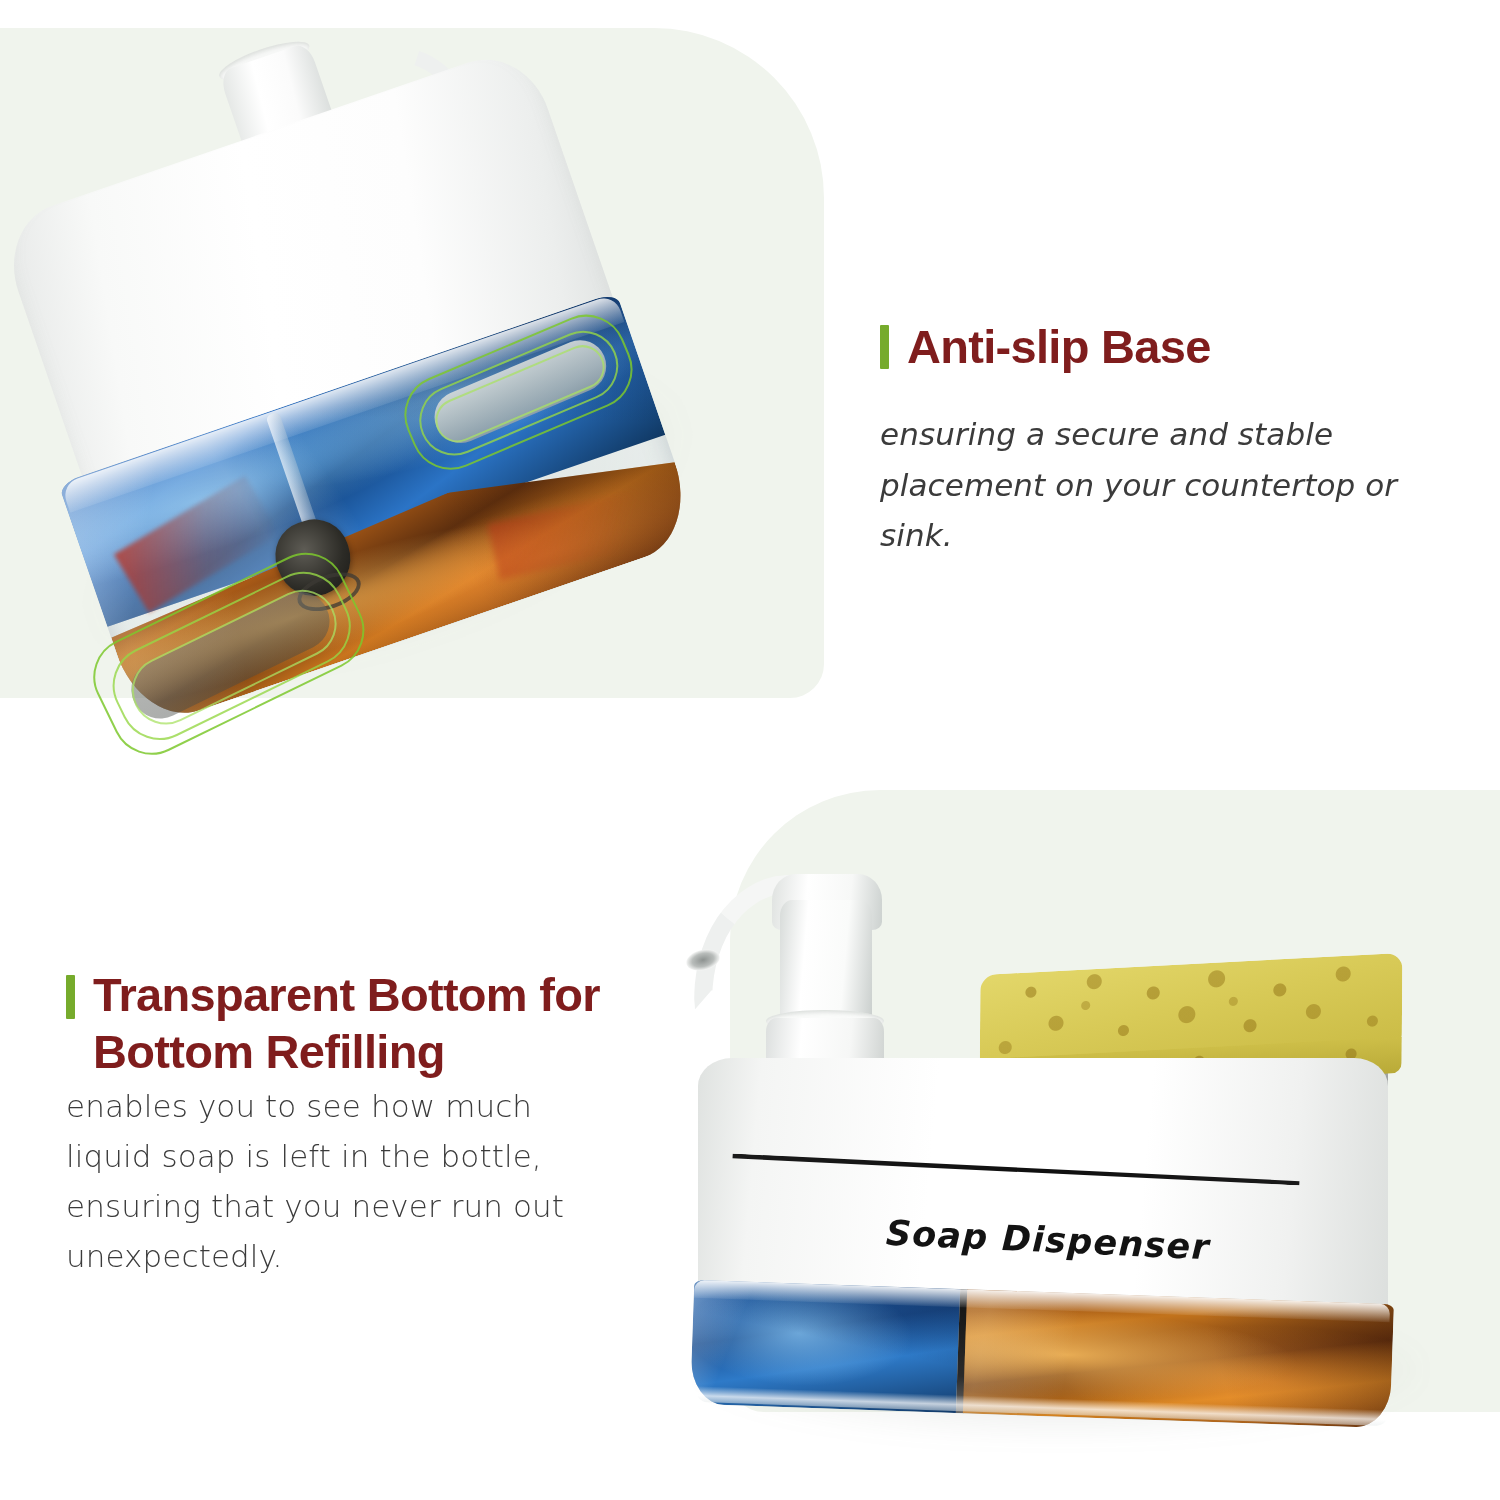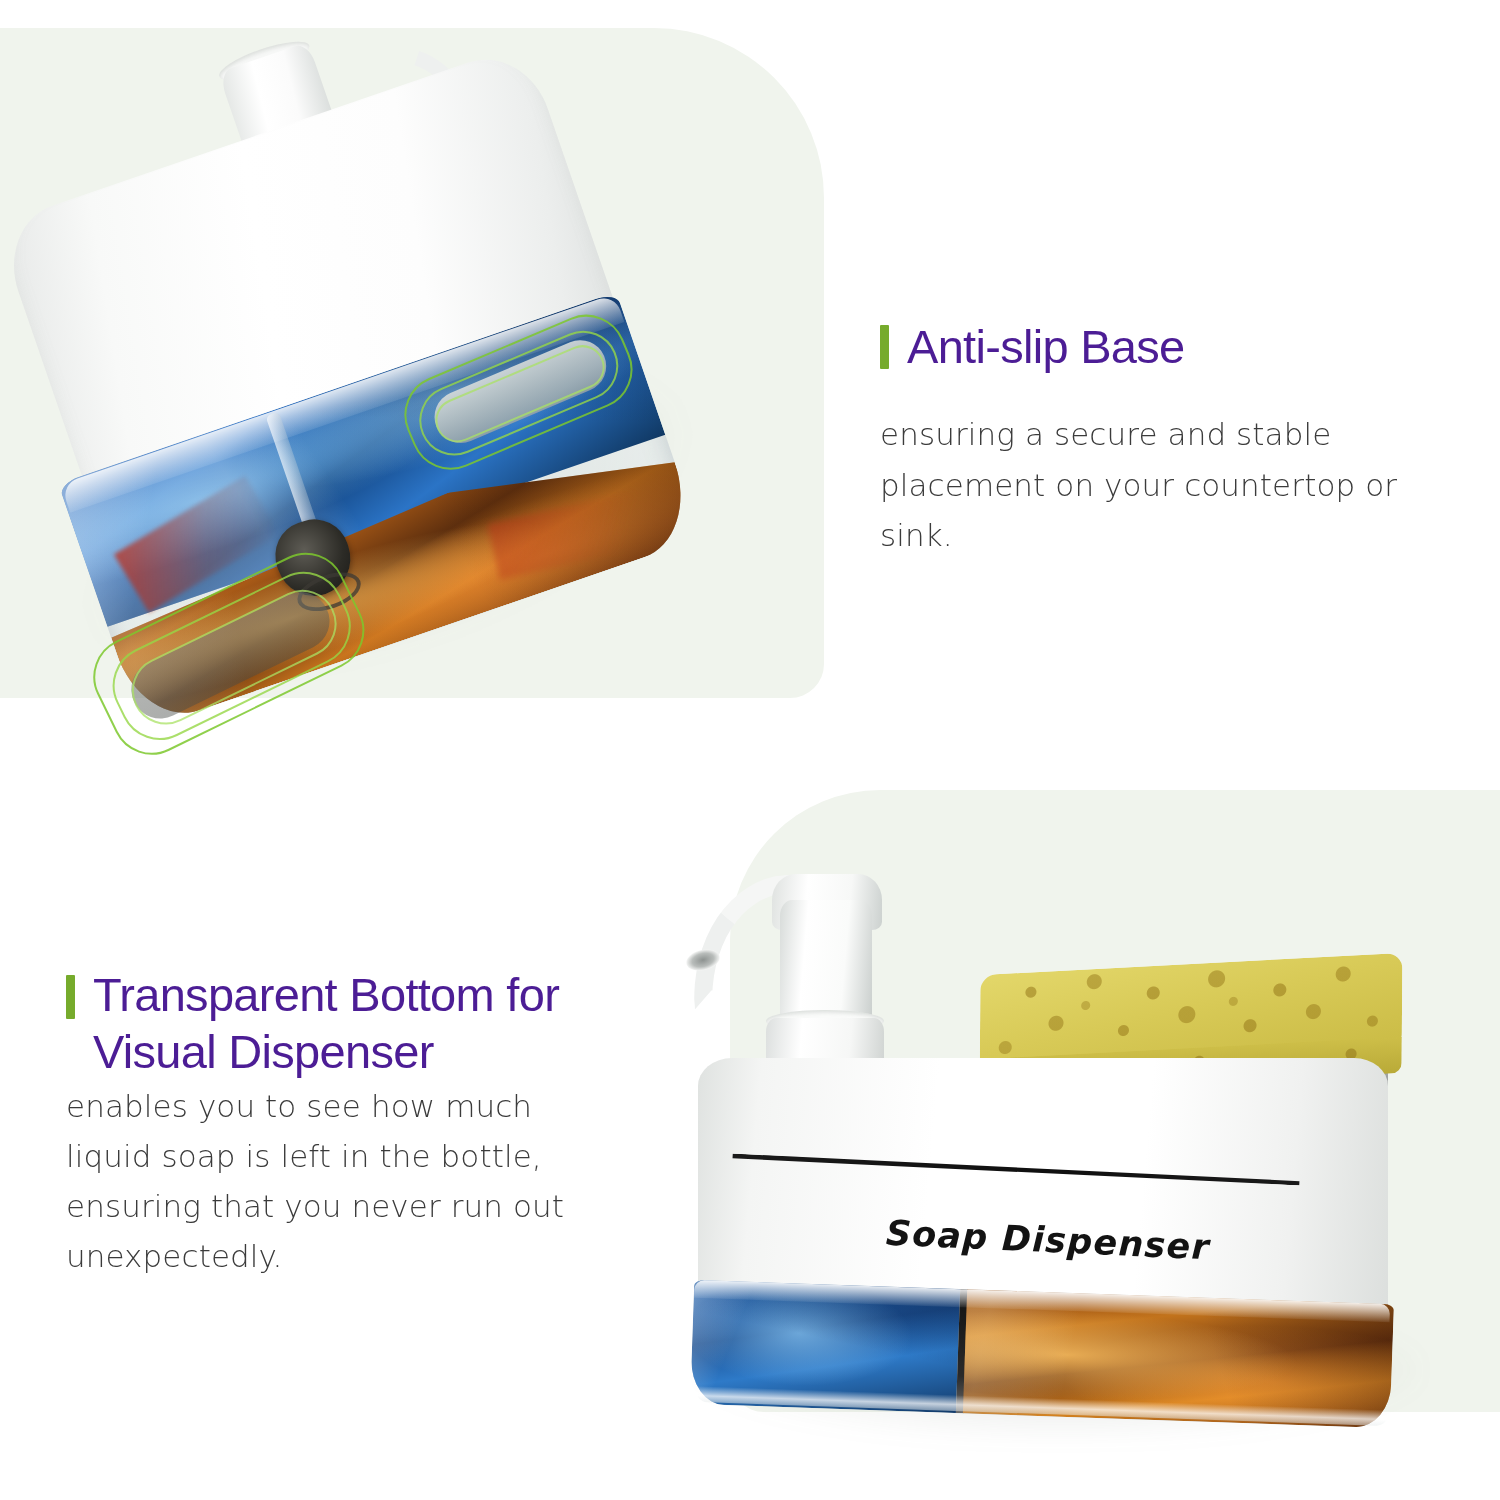--- a/index.html
+++ b/index.html
@@ -57,37 +57,37 @@
     width: 9px;
     background: #76ab2c;
     margin-right: 18px;
     border-radius: 1px;
   }
   #feature-anti-slip .accent-bar { height: 44px; margin-top: 7px; }
   #feature-transparent .accent-bar { height: 44px; margin-top: 9px; }
 
   .heading {
     font-family: "Liberation Sans", sans-serif;
-    font-weight: normal;
+    font-weight: bold;
     font-size: 47px;
     line-height: 1.22;
     letter-spacing: -0.7px;
-    color: #4c1d95;
+    color: #7f1d1d;
     margin: 0;
   }
   .body-text {
     font-family: "DejaVu Sans", sans-serif;
     font-weight: 300;
     font-size: 31px;
     line-height: 1.62;
     color: #3b3b3b;
     margin: 0;
     letter-spacing: 0.1px;
   }
-  #feature-anti-slip .body-text { margin-top: 34px; }
+  #feature-anti-slip .body-text { margin-top: 34px; font-style: italic; }
   #feature-transparent .body-text { }
 
   
   #product-tilted {
     position: absolute;
     left: -40px;
     top: -30px;
     width: 760px;
     height: 760px;
     transform: rotate(-19deg);
@@ -549,18 +549,18 @@
     <div class="heading-row">
       <div class="accent-bar"></div>
       <h2 class="heading">Anti-slip Base</h2>
     </div>
     <p class="body-text">ensuring a secure and stable placement on your countertop or sink.</p>
   </div>
 
   <div class="feature" id="feature-transparent">
     <div class="heading-row">
       <div class="accent-bar"></div>
-      <h2 class="heading">Transparent Bottom for Visual Dispenser</h2>
+      <h2 class="heading">Transparent Bottom for Bottom Refilling</h2>
     </div>
     <p class="body-text">enables you to see how much liquid soap is left in the bottle, ensuring that you never run out unexpectedly.</p>
   </div>
 
 </div>
 
 </body></html>

